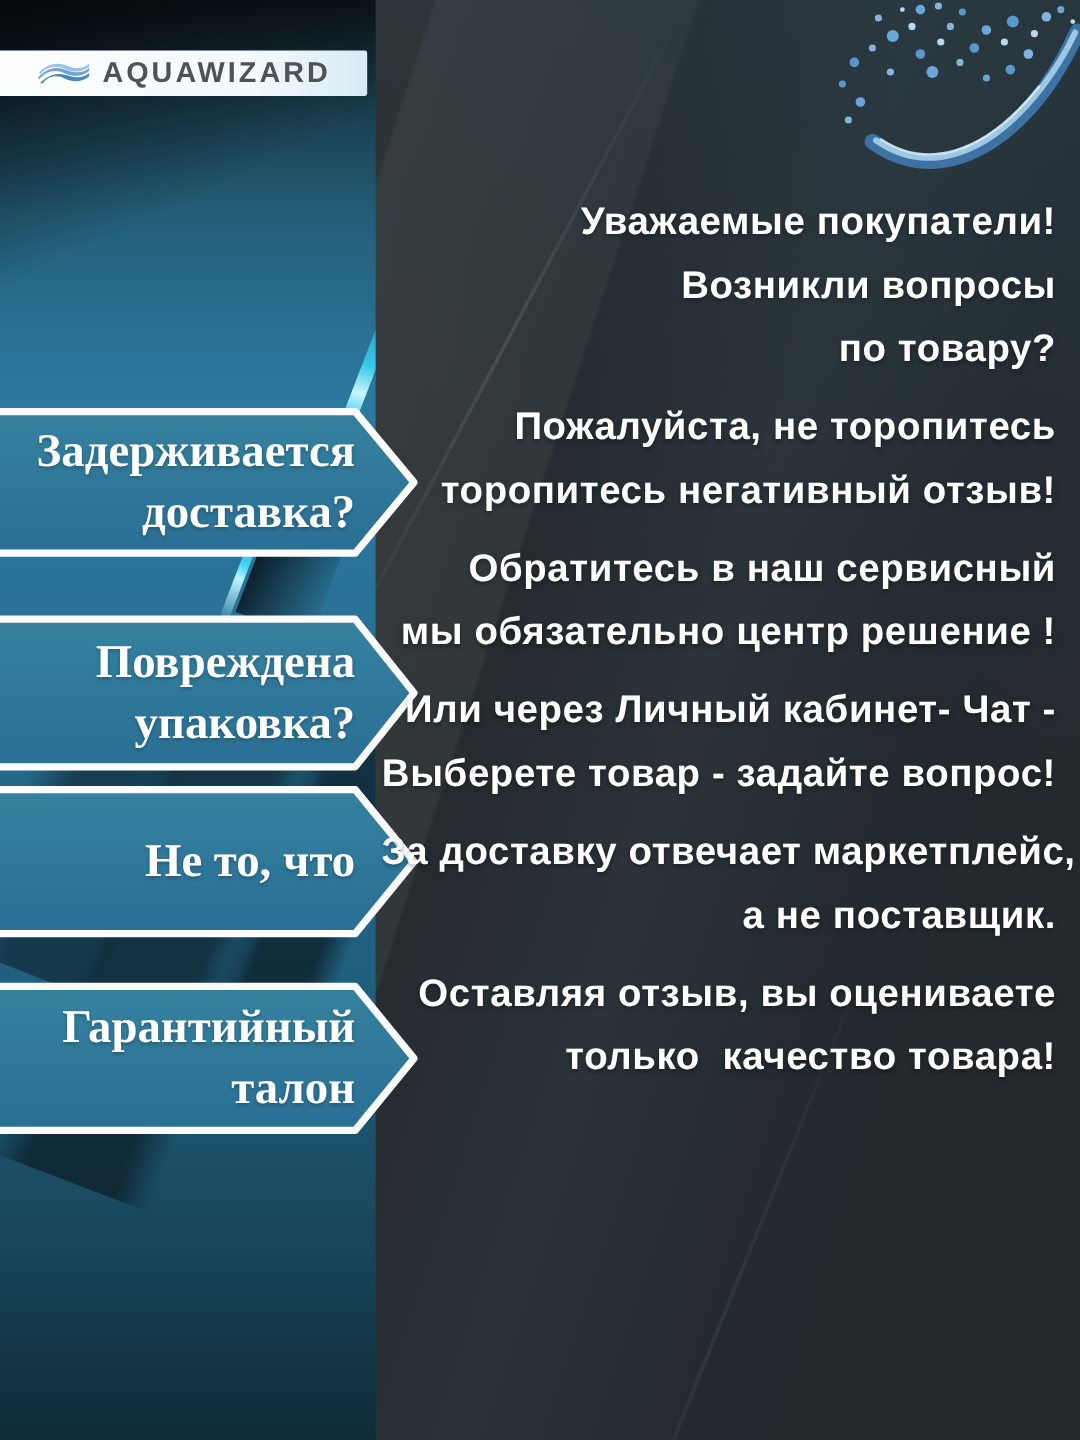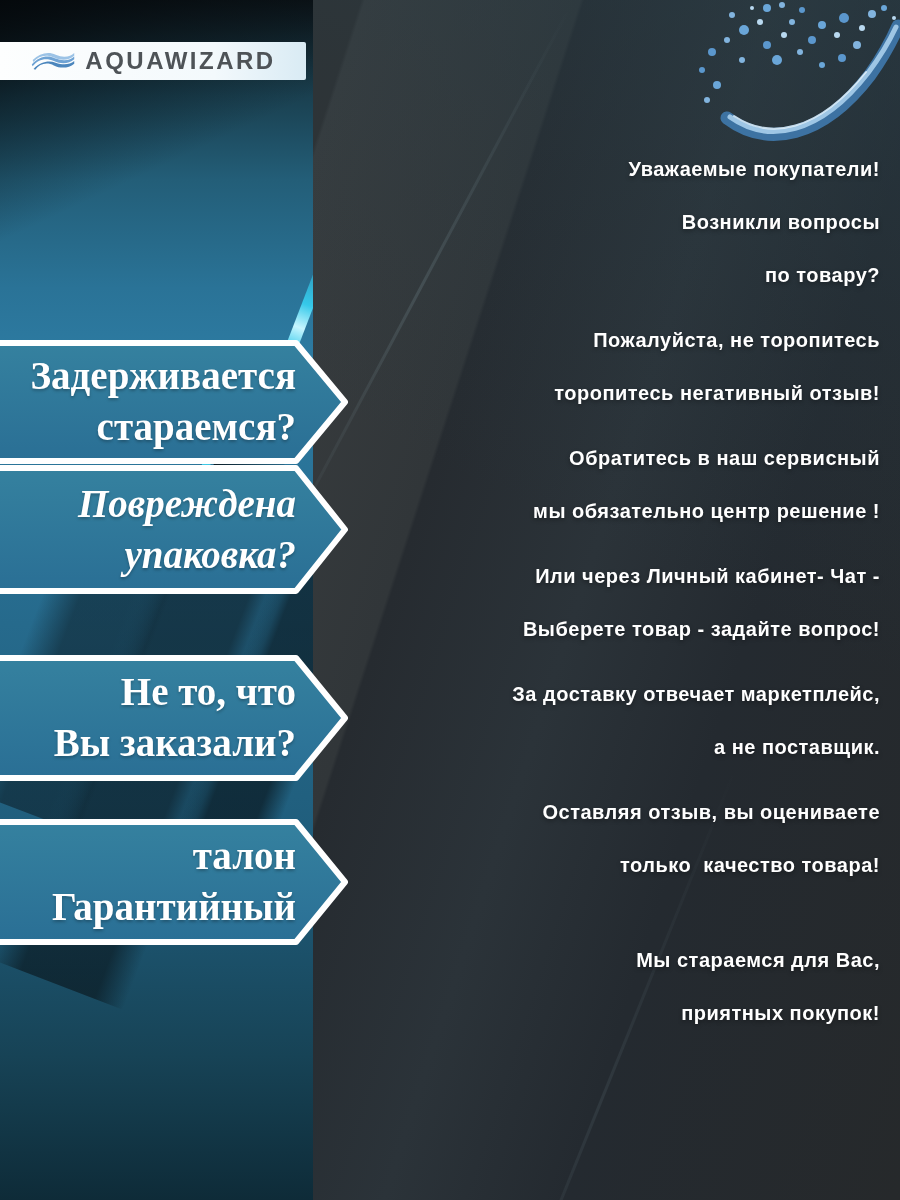--- a/index.html
+++ b/index.html
@@ -66,28 +66,28 @@
   .banner .btxt{
     position:absolute;left:0;top:0;bottom:0;width:296px;
     display:flex;flex-direction:column;justify-content:center;
     text-align:right;padding-right:0;box-sizing:border-box;
     font-family:"Liberation Serif","DejaVu Serif",serif;
     font-weight:700;font-size:39px;line-height:1.3;color:#ffffff;
     text-shadow:0 2px 3px rgba(0,0,0,0.25);
   }
   .banner .btxt .bline{display:block;white-space:pre;}
   .b1{top:339px;height:126px;padding-left:46px;}
-  .b2{top:464px;height:131px;font-style:italic;}
+  .b2{top:512px;height:131px;}
   .b3{top:654px;height:128px;}
   .b4{top:818px;height:128px;}
   
   .messages{
-    position:absolute;left:318px;right:20px;top:143px;
+    position:absolute;left:318px;right:20px;top:158px;
     text-align:right;color:#ffffff;
-    font-weight:700;font-size:20px;line-height:53px;letter-spacing:0.5px;
+    font-weight:700;font-size:32px;line-height:53px;letter-spacing:0.5px;
     text-shadow:0 2px 4px rgba(0,0,0,0.35);
   }
   .para{margin:0 0 12px 0;}
   .para .line{display:block;white-space:pre;}
   .para.last{margin-top:42px;}
   
   .splash{position:absolute;right:0;top:0;width:228px;height:158px;}
 </style>
 </head>
 <body>
@@ -159,21 +159,21 @@
       <defs>
           <linearGradient id="g1" x1="0" y1="0" x2="0" y2="1">
         <stop offset="0" stop-color="#35819f"></stop>
             <stop offset="1" stop-color="#2a6f95"></stop>
           </linearGradient>
         </defs>
       <polygon points="-14,4 296,4 345,63 296,122 -14,122" fill="url(#g1)" stroke="#ffffff" stroke-width="6" stroke-linejoin="round"></polygon>
     </svg>
     <div class="btxt">
       <span class="bline">Задерживается</span>
-      <span class="bline">стараемся?</span>
+      <span class="bline">доставка?</span>
     </div>
   </div>
 
   <div class="banner b2">
     <svg class="shape" width="350" height="131" viewBox="0 0 350 131" aria-hidden="true">
       <defs>
           <linearGradient id="g2" x1="0" y1="0" x2="0" y2="1">
         <stop offset="0" stop-color="#35819f"></stop>
             <stop offset="1" stop-color="#2a6f95"></stop>
           </linearGradient>
@@ -191,37 +191,36 @@
       <defs>
           <linearGradient id="g3" x1="0" y1="0" x2="0" y2="1">
         <stop offset="0" stop-color="#35819f"></stop>
             <stop offset="1" stop-color="#2a6f95"></stop>
           </linearGradient>
         </defs>
       <polygon points="-14,4 296,4 345,64 296,124 -14,124" fill="url(#g3)" stroke="#ffffff" stroke-width="6" stroke-linejoin="round"></polygon>
     </svg>
     <div class="btxt">
       <span class="bline">Не то, что</span>
-      <span class="bline">Вы заказали?</span>
     </div>
   </div>
 
   <div class="banner b4">
     <svg class="shape" width="350" height="128" viewBox="0 0 350 128" aria-hidden="true">
       <defs>
           <linearGradient id="g4" x1="0" y1="0" x2="0" y2="1">
         <stop offset="0" stop-color="#35819f"></stop>
             <stop offset="1" stop-color="#2a6f95"></stop>
           </linearGradient>
         </defs>
       <polygon points="-14,4 296,4 345,64 296,124 -14,124" fill="url(#g4)" stroke="#ffffff" stroke-width="6" stroke-linejoin="round"></polygon>
     </svg>
     <div class="btxt">
+      <span class="bline">Гарантийный</span>
       <span class="bline">талон</span>
-      <span class="bline">Гарантийный</span>
     </div>
   </div>
 
   <div class="messages">
     <div class="para">
       <span class="line">Уважаемые покупатели!</span>
       <span class="line">Возникли вопросы</span>
       <span class="line">по товару?</span>
     </div>
     <div class="para">
@@ -237,19 +236,15 @@
       <span class="line">Выберете товар - задайте вопрос!</span>
     </div>
     <div class="para">
       <span class="line">За доставку отвечает маркетплейс,</span>
       <span class="line">а не поставщик.</span>
     </div>
     <div class="para">
       <span class="line">Оставляя отзыв, вы оцениваете</span>
       <span class="line">только  качество товара!</span>
     </div>
-    <div class="para last">
-      <span class="line">Мы стараемся для Вас,</span>
-      <span class="line">приятных покупок!</span>
-    </div>
   </div>
 
 </div>
 
 </body></html>

